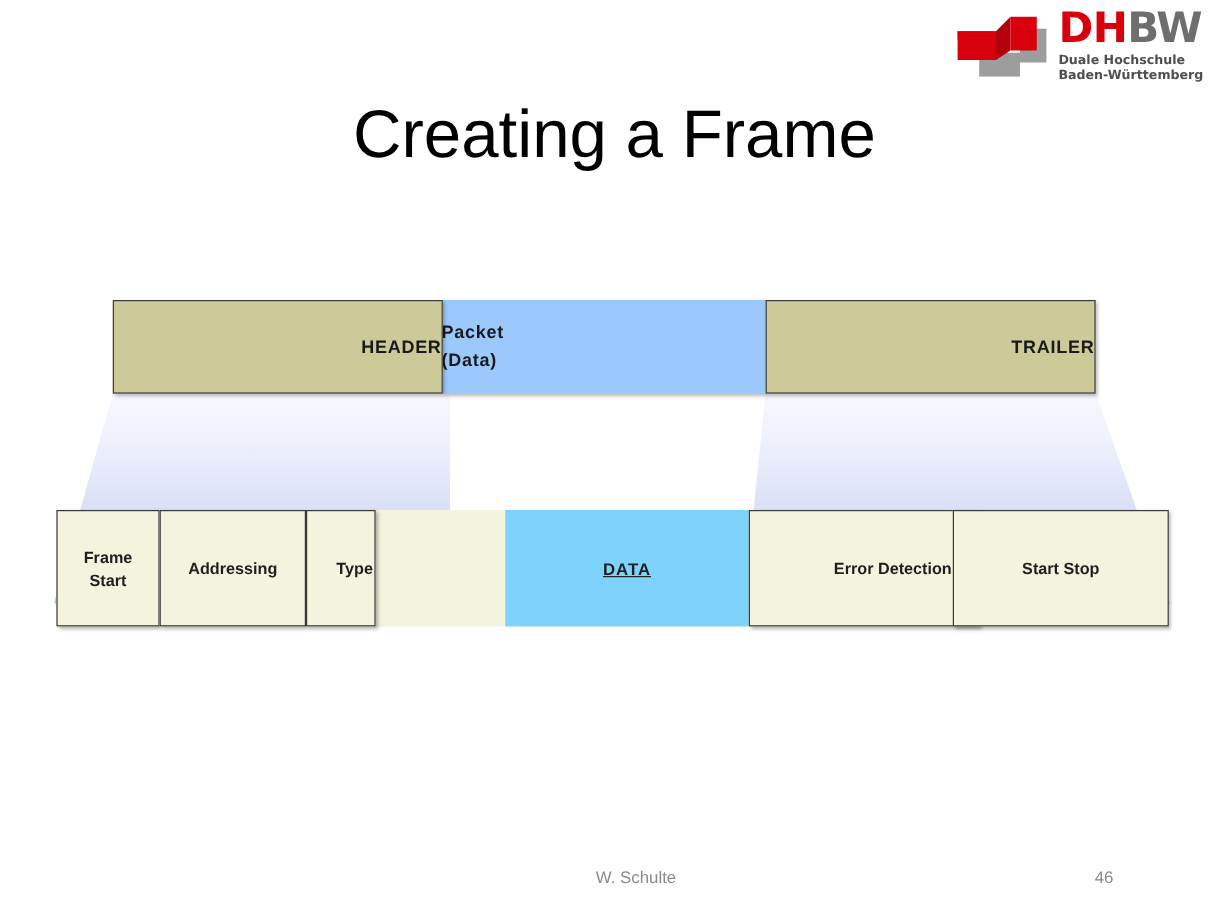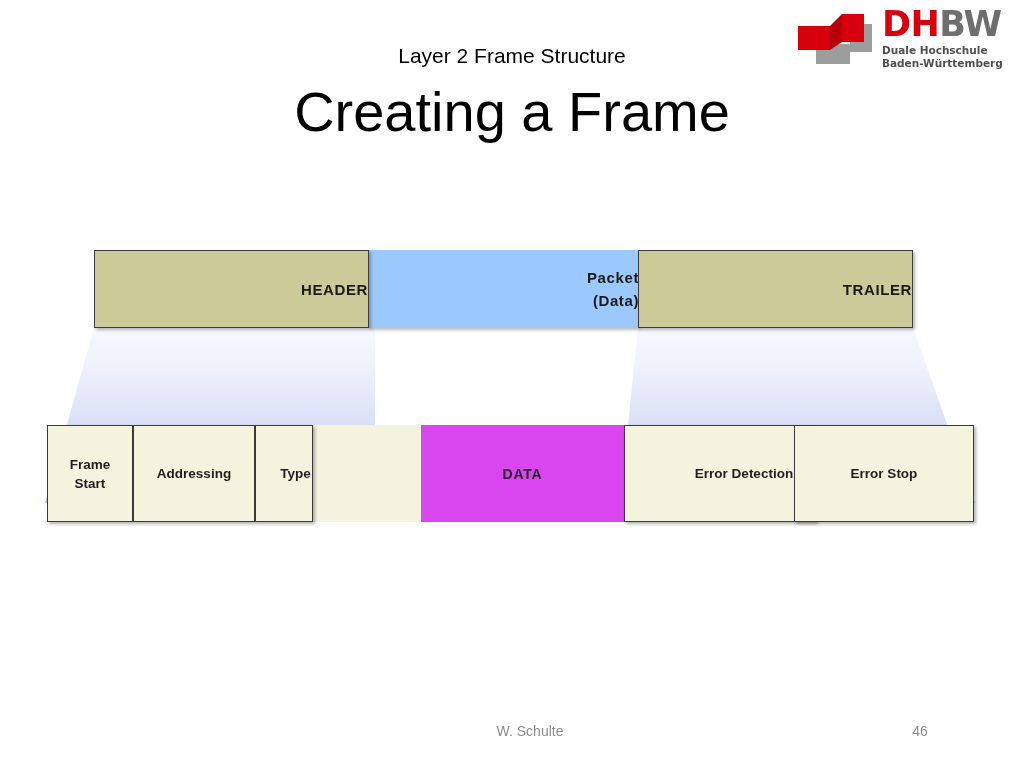--- a/index.html
+++ b/index.html
@@ -100,21 +100,21 @@
     box-shadow: 2px 2px 3px rgba(0,0,0,0.28);
   }
   #box-header  { left: 94px;  width: 275px; background: #ccca98; }
   #box-trailer { left: 638px; width: 275px; background: #ccca98; }
   #box-packet  {
     left: 368px; width: 271px;
     background: #9bc9fd;
     border: none;
     display: flex;
     flex-direction: column;
-    align-items: flex-end;
+    align-items: flex-start;
     justify-content: center;
     font-size: 15px;
     font-weight: bold;
     color: #1a1a1a;
     line-height: 23px;
     font-family: "Liberation Sans", sans-serif;
   }
 
   
   .connector {
@@ -145,29 +145,30 @@
     font-size: 13.5px;
     font-weight: bold;
     color: #1f1f1f;
     font-family: "Liberation Sans", sans-serif;
     line-height: 19px;
     box-shadow: 2px 2px 3px rgba(0,0,0,0.3);
   }
   .bot-plain {
     position: absolute;
     top: 0px; height: 97px;
-    background: #d946ef;
+    background: #7dd3fc;
     display: flex;
     align-items: center;
     justify-content: center;
     font-size: 14px;
     font-weight: bold;
     color: #1f1f1f;
     letter-spacing: 0.8px;
     font-family: "Liberation Sans", sans-serif;
+    text-decoration: underline;
   }
   #b-framestart { left: 0px;   width: 86px; }
   #b-addressing { left: 86px;  width: 122px; }
   #b-type       { left: 208px; width: 58px; padding-left: 23px; }
   #b-control    { left: 266px; width: 108px; }
   #b-data       { left: 374px; width: 203px; }
   #b-errordet   { left: 577px; width: 192px; padding-left: 48px; }
   #b-framestop  { left: 747px; width: 180px; }
 
   
@@ -208,21 +209,20 @@
         <polygon points="8,18 40,18 40,25 8,25" fill="#d9000d"></polygon>
       </svg>
     </div>
     <div id="logo-text">
       <div class="logo-wordmark"><span class="dh">DH</span><span class="bw">BW</span></div>
       <div class="logo-sub">Duale Hochschule</div>
       <div class="logo-sub">Baden-Württemberg</div>
     </div>
   </div>
 
-  <div id="subtitle">Layer 2 Frame Structure</div>
   <div id="title">Creating a Frame</div>
 
   <div id="diagram">
 
     <div class="connector" id="conn-left">
       <svg viewBox="0 0 330 352" preserveAspectRatio="none" aria-hidden="true">
         <defs>
           <linearGradient id="gradL" x1="0" y1="0" x2="0" y2="1">
             <stop offset="0%" stop-color="#f7f8ff"></stop>
             <stop offset="22%" stop-color="#eff1fc"></stop>
@@ -272,21 +272,21 @@
       <div class="bot-box" id="b-type">
         <span>Type</span>
       </div>
       <div class="bot-plain" id="b-data">
         <span>DATA</span>
       </div>
       <div class="bot-box" id="b-errordet">
         <span>Error Detection</span>
       </div>
       <div class="bot-box" id="b-framestop">
-        <span>Error Stop</span>
+        <span>Start Stop</span>
       </div>
     </div>
 
   </div>
 
   <div id="footer-author">W. Schulte</div>
   <div id="footer-page">46</div>
 
 </div>
 

